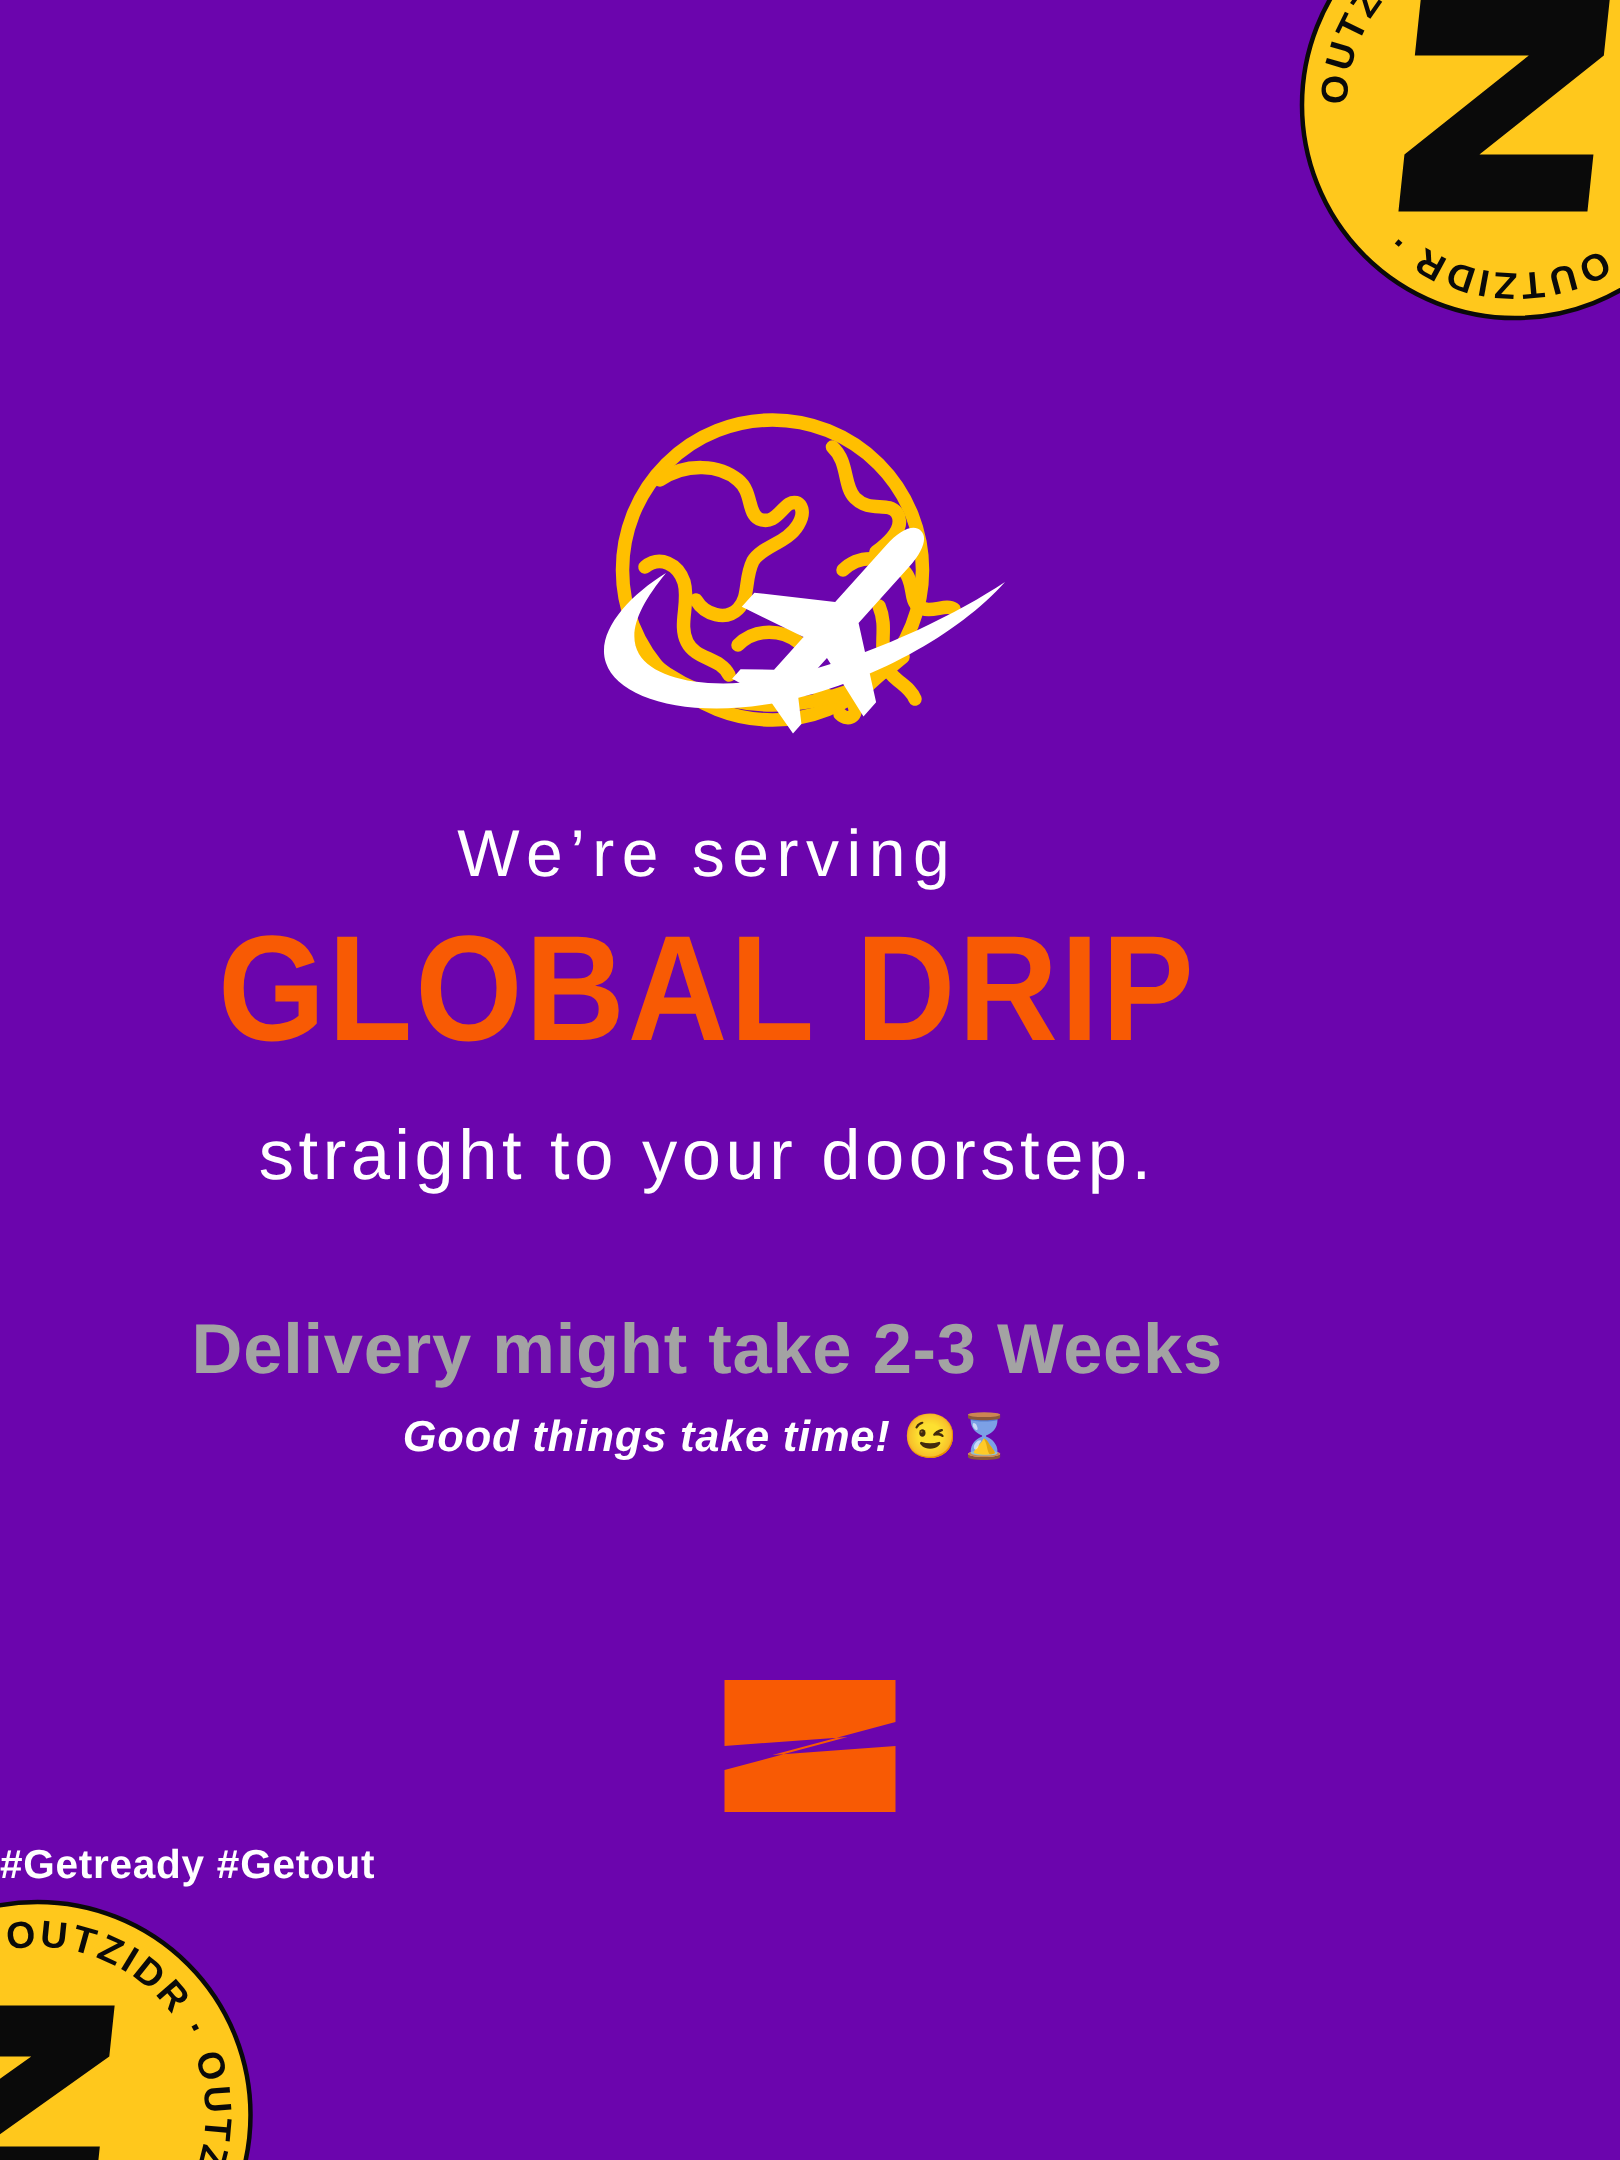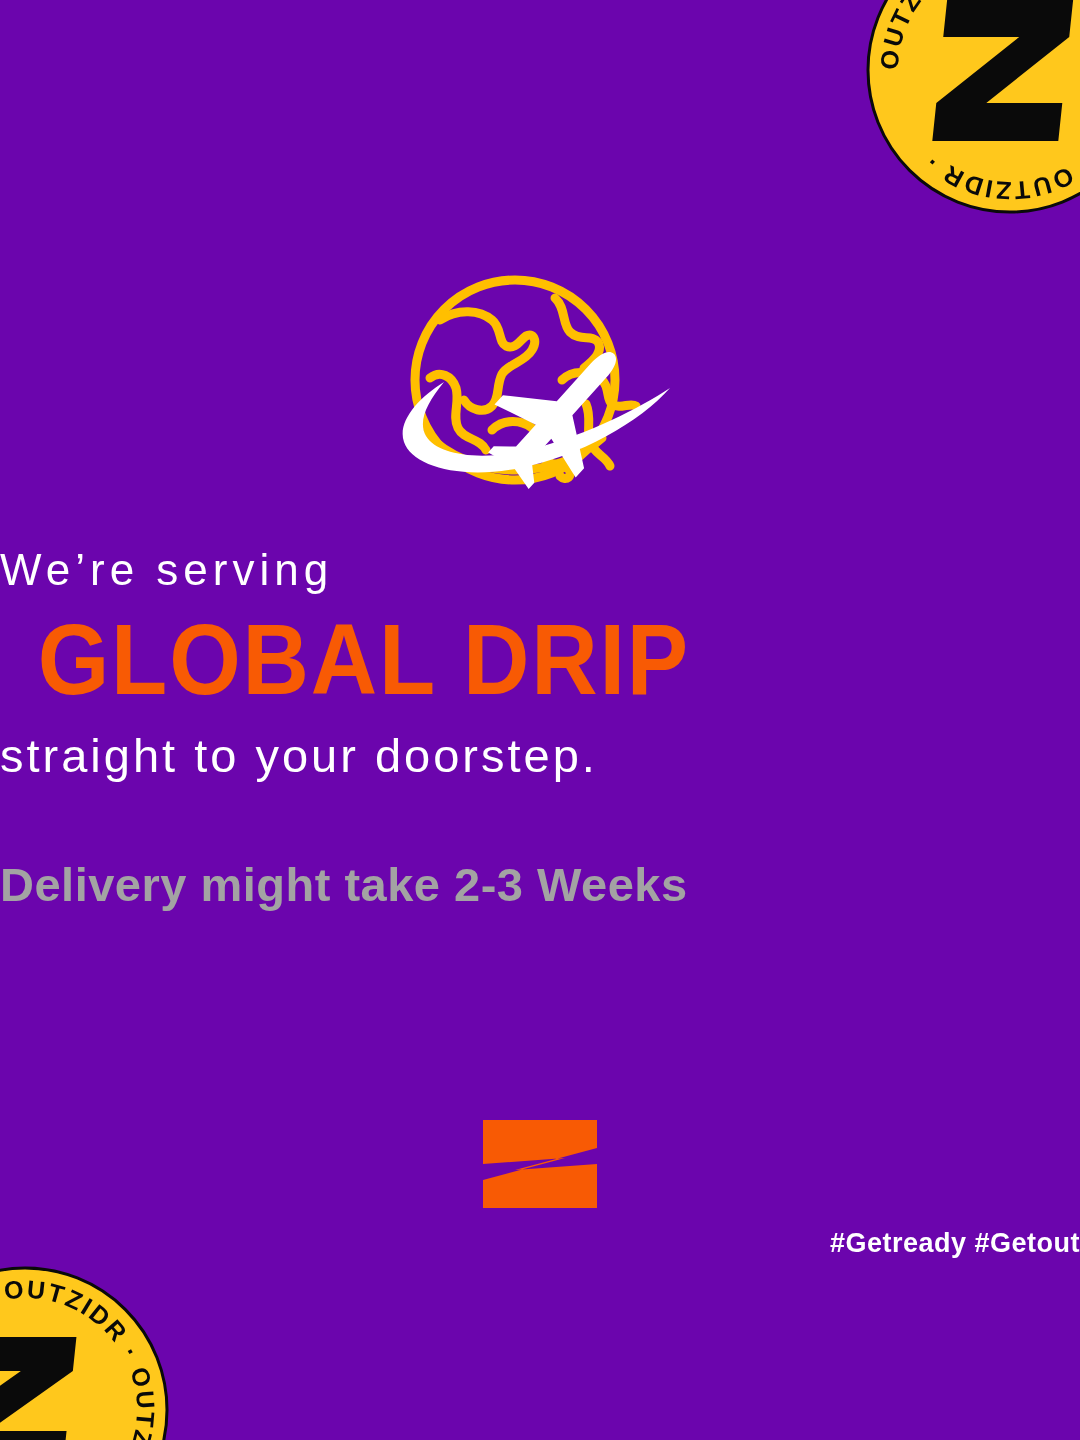--- a/index.html
+++ b/index.html
@@ -51,21 +51,21 @@
     height: 250px;
   }
   .hero-art svg { display: block; width: 100%; height: 100%; }
 
   
   .copy {
     position: absolute;
     top: 548px;
     left: 0;
     width: 943px;
-    text-align: left;
+    text-align: center;
   }
   .line-serving {
     color: #FFFFFF;
     font-size: 44px;
     font-weight: 300;
     letter-spacing: 5px;
     line-height: 1.0;
     margin: 0;
   }
   .line-headline {
@@ -77,21 +77,21 @@
     margin: 16px 0 0 0;
     transform: scaleX(0.92);
     white-space: nowrap;
   }
   .line-doorstep {
     color: #FFFFFF;
     font-size: 47px;
     font-weight: 300;
     letter-spacing: 3px;
     line-height: 1.0;
-    margin: 22px 0 0 0;
+    margin: 36px 0 0 0;
   }
   .line-delivery {
     color: #a3a3a3;
     font-size: 47px;
     font-weight: 700;
     letter-spacing: 0.5px;
     line-height: 1.0;
     margin: 82px 0 0 0;
   }
   .line-tagline {
@@ -104,21 +104,21 @@
     margin: 22px 0 0 0;
   }
   .emoji { font-style: normal; letter-spacing: 0; }
 
   
   .footer {
     position: absolute;
     left: 0;
     top: 1118px;
     width: 1080px;
-    text-align: right;
+    text-align: left;
   }
   .z-mark {
     display: block;
     margin: 0 auto;
     width: 122px;
     height: 92px;
   }
   .z-mark svg { display: block; width: 100%; height: 100%; }
   .hashtags {
     color: #FFFFFF;
@@ -195,20 +195,24 @@
                  L 0,104 L 42,74 L 42,26 C 42,12 46,4 52,4 Z"></path>
       </g>
     </svg>
   </div>
 
   <div class="copy">
     <p class="line-serving">We’re serving</p>
     <p class="line-headline">GLOBAL DRIP</p>
     <p class="line-doorstep">straight to your doorstep.</p>
     <p class="line-delivery">Delivery might take 2-3 Weeks</p>
+    <p class="line-tagline">
+      <span>Good things take time!</span>
+      <span class="emoji">😉⌛</span>
+    </p>
   </div>
 
   <div class="footer">
     <span class="z-mark">
       <svg viewBox="0 0 122 92" xmlns="http://www.w3.org/2000/svg">
         <path d="M 4,2 L 118,2 L 118,30 L 36,52 L 118,46 L 118,90 L 4,90 L 4,62 L 86,40 L 4,46 Z" fill="#F85A04"></path>
       </svg>
     </span>
     <p class="hashtags">#Getready #Getout</p>
   </div>

